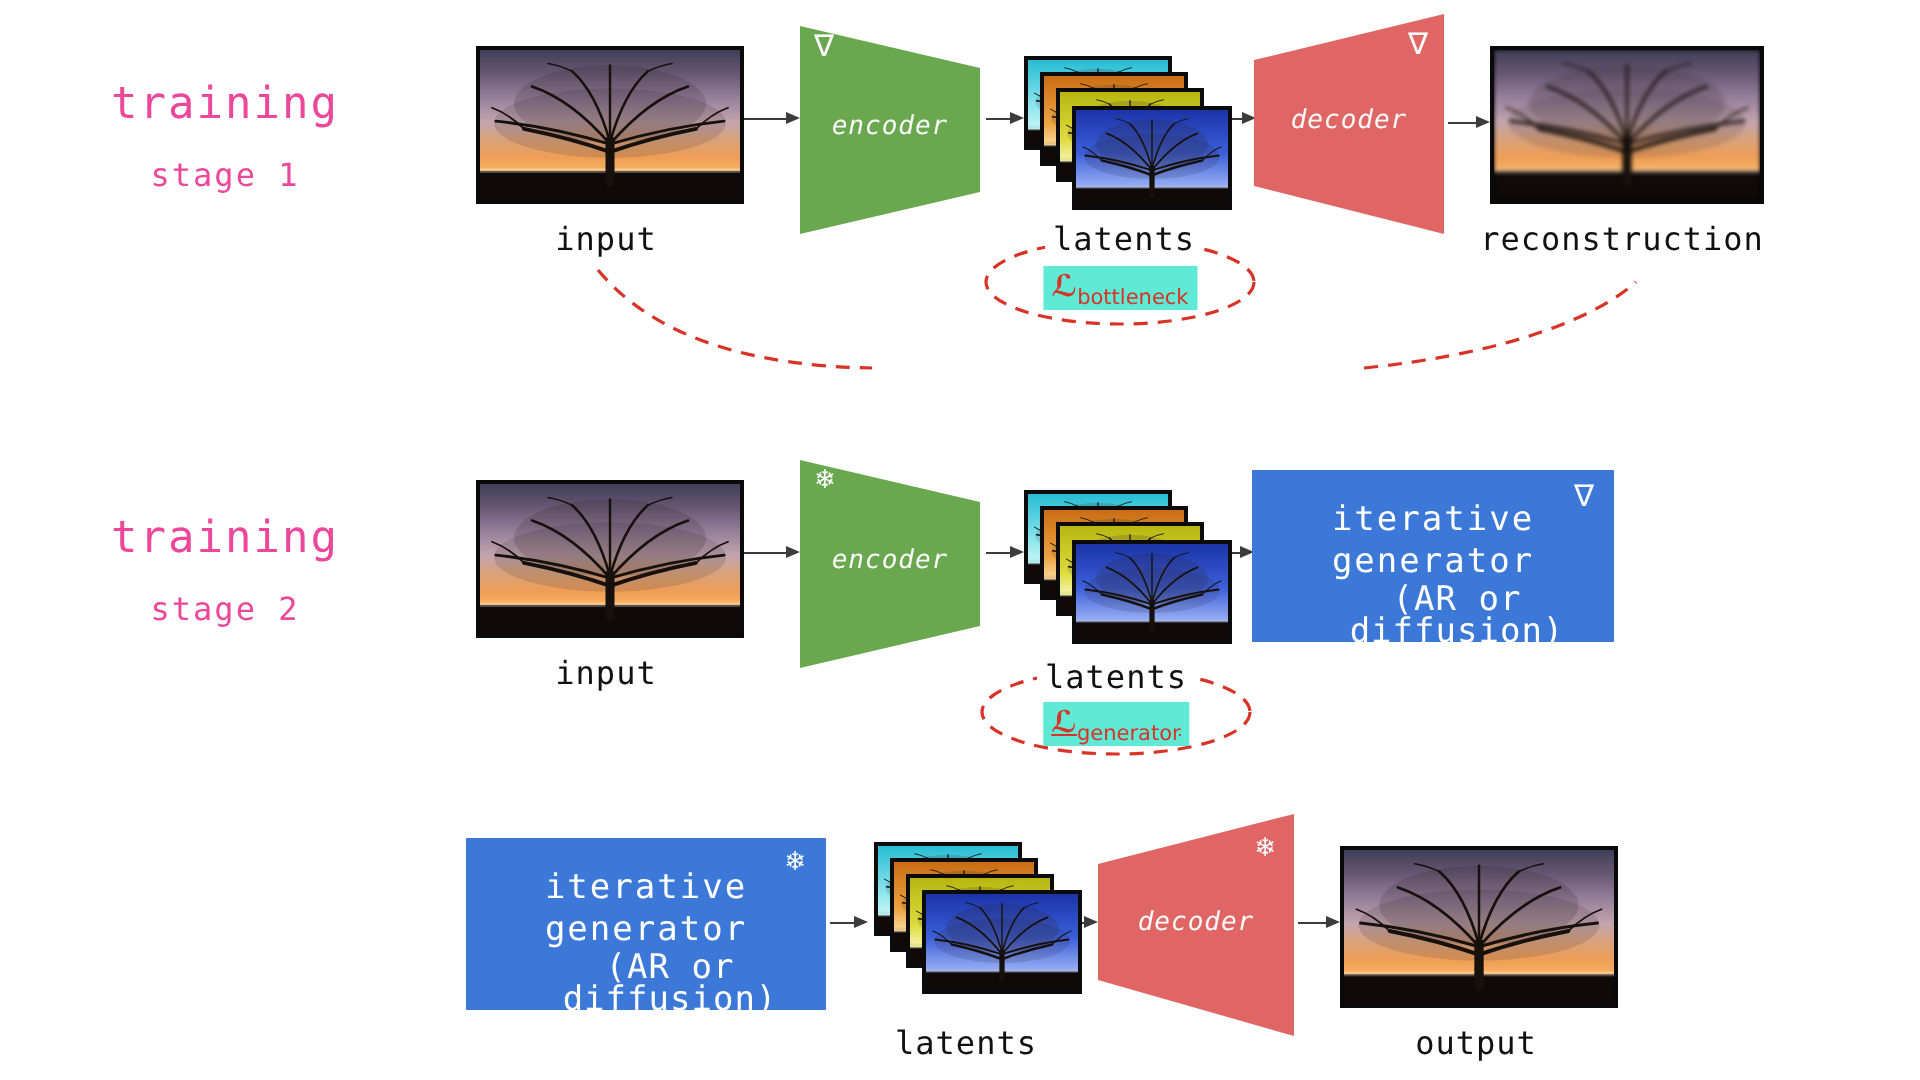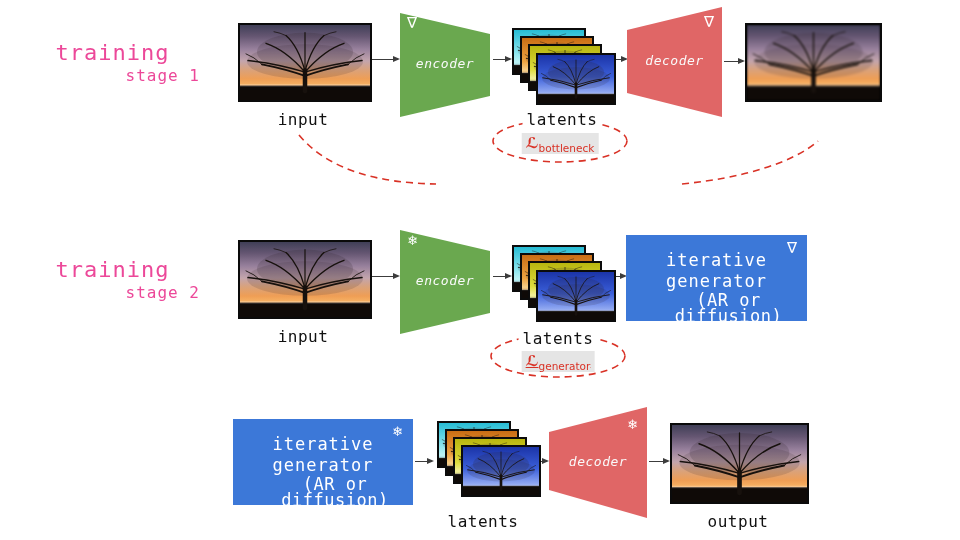--- a/index.html
+++ b/index.html
@@ -5,21 +5,21 @@
   html,body { margin:0; padding:0; background:#ffffff; }
   .canvas {
     position:relative; width:960px; height:540px; background:#ffffff;
     font-family:"DejaVu Sans Mono", monospace; overflow:hidden;
   }
   .overlay { position:absolute; left:0; top:0; width:960px; height:540px; z-index:1; pointer-events:none; }
   .dashed { fill:none; stroke:#d93226; stroke-width:1.6; stroke-dasharray:7 5; }
 
   .heading { position:absolute; width:175px; text-align:center; color:#ec4899; z-index:2; }
   .heading .h-main { font-size:22px; letter-spacing:1px; }
-  .heading .h-sub  { font-size:16px; margin-top:1px; letter-spacing:1px;text-align:right; }
+  .heading .h-sub  { font-size:16px; margin-top:13px; letter-spacing:1px; }
 
   .photo { position:absolute; border:2px solid #0a0a0a; overflow:hidden; z-index:2; background:#000; }
   .ph-inner { position:absolute; inset:0;
     background:linear-gradient(180deg,#403f57 0%,#655672 15%,#97809c 32%,#c3a5ad 48%,#daa27a 60%,#ef9e55 72%,#f7b264 80%,#b06a33 82%,#100b08 84%,#090605 100%); }
   .blurry .ph-inner { filter:blur(1px); }
   .tree-art { position:absolute; inset:0; width:100%; height:100%; display:block; }
 
   .card { position:absolute; border:2px solid #0b0b0b; overflow:hidden; z-index:2; }
   .c-cyan   { background:linear-gradient(180deg,#27bcd4 0%,#8fe6ee 55%,#bdf2f4 75%,#2e9ab0 100%); }
   .c-orange { background:linear-gradient(180deg,#c96d14 0%,#eda342 55%,#f7cf8a 75%,#9c5410 100%); }
@@ -38,21 +38,21 @@
   .genbox .g-sub  { font-size:17px; line-height:16px; letter-spacing:0.5px;padding-left:24px; }
 
   .arrow { position:absolute; height:0; border-top:1.5px solid #3c3c3c; z-index:1; }
   .arrow::after { content:''; position:absolute; right:-2px; top:-4.5px;
     border-left:7px solid #3c3c3c; border-top:3.5px solid transparent; border-bottom:3.5px solid transparent; }
   .z0 { z-index:0; }
 
   .caption { position:absolute; transform:translateX(-50%); font-size:16px; color:#111111;
     background:#ffffff; padding:0 4px; z-index:3; white-space:nowrap; letter-spacing:0.5px; }
 
-  .loss { position:absolute; transform:translateX(-50%); color:#d93226; background:#e5e5e5;
+  .loss { position:absolute; transform:translateX(-50%); color:#d93226; background:#5eead4;
     padding:0 4px; z-index:3; white-space:nowrap; }
   .loss .L { font-family:"DejaVu Sans", sans-serif; font-style:italic; font-weight:bold; font-size:15px; }
   .loss sub { font-family:"DejaVu Sans", sans-serif; font-size:10.5px; }
   .loss .plus { font-family:"DejaVu Sans", sans-serif; font-size:13px; font-weight:bold; padding:0 2px; vertical-align:2px; }
 
   .defs-hidden { position:absolute; width:0; height:0; overflow:hidden; }
 </style>
 </head>
 <body>
 
@@ -156,20 +156,21 @@
 
   <div class="arrow" style="left:724px; top:61px; width:19px;"></div>
 
   <div class="photo blurry" style="left:745px; top:23px; width:133px; height:75px;">
     <div class="ph-inner">
       <svg class="tree-art" viewBox="0 0 130 78" preserveAspectRatio="none">
           <use href="#tree"></use>
         </svg>
     </div>
   </div>
+  <div class="caption" style="left:811px; top:110px;">reconstruction</div>
 
 
   <div class="heading" style="left:25px; top:257px;">
     <div class="h-main">training</div>
     <div class="h-sub">stage 2</div>
   </div>
 
   <div class="photo" style="left:238px; top:240px; width:130px; height:75px;">
     <div class="ph-inner">
       <svg class="tree-art" viewBox="0 0 130 78" preserveAspectRatio="none">

